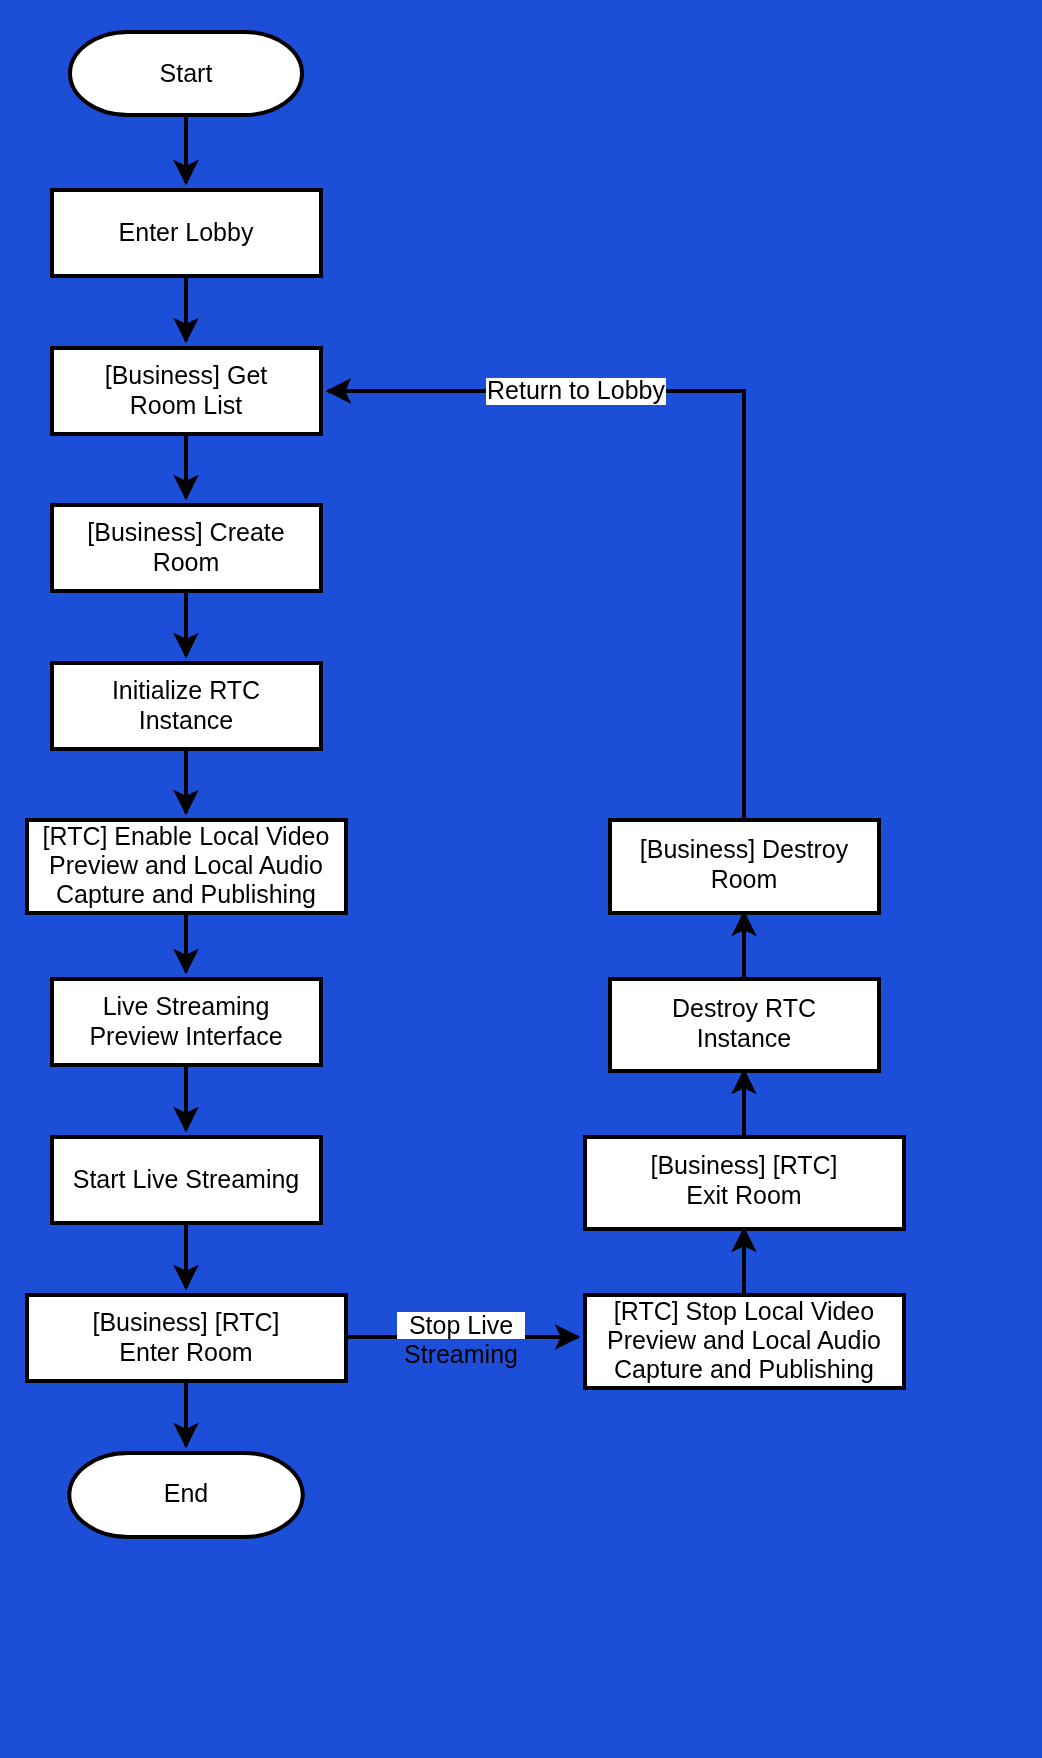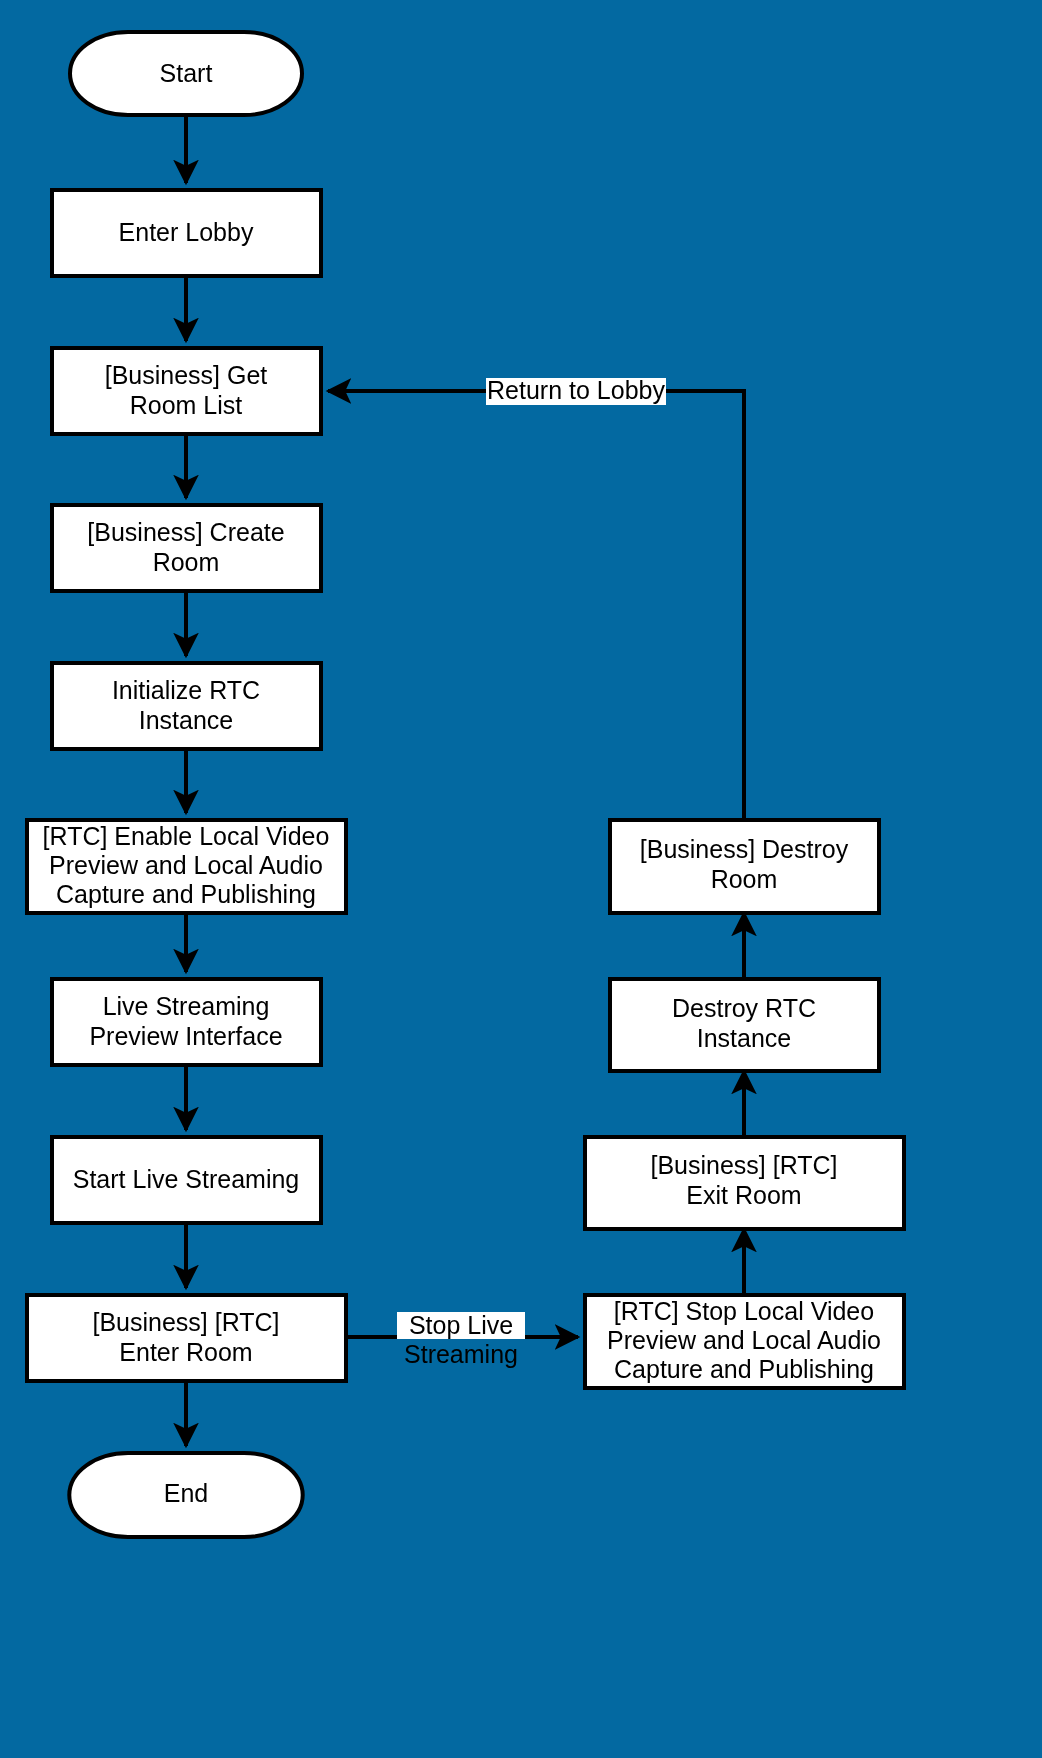--- a/index.html
+++ b/index.html
@@ -5,21 +5,21 @@
 <style>
   html, body {
     margin: 0;
     padding: 0;
     background: #ffffff;
   }
   #canvas {
     position: relative;
     width: 1042px;
     height: 1758px;
-    background: #0369a1;
+    background: #1d4ed8;
     font-family: "Liberation Sans", "DejaVu Sans", sans-serif;
     overflow: hidden;
   }
   svg.flow {
     position: absolute;
     top: 0;
     left: 0;
     width: 1042px;
     height: 1758px;
   }

